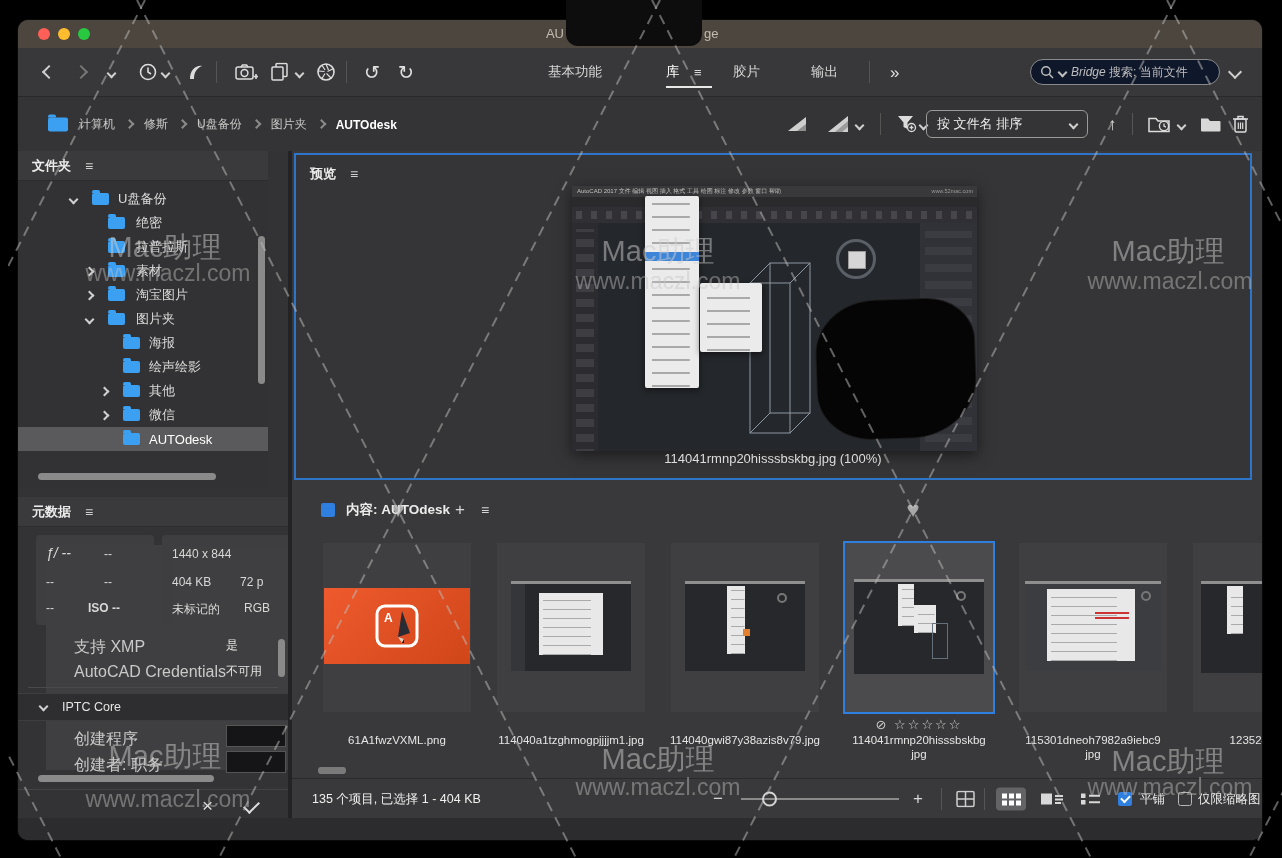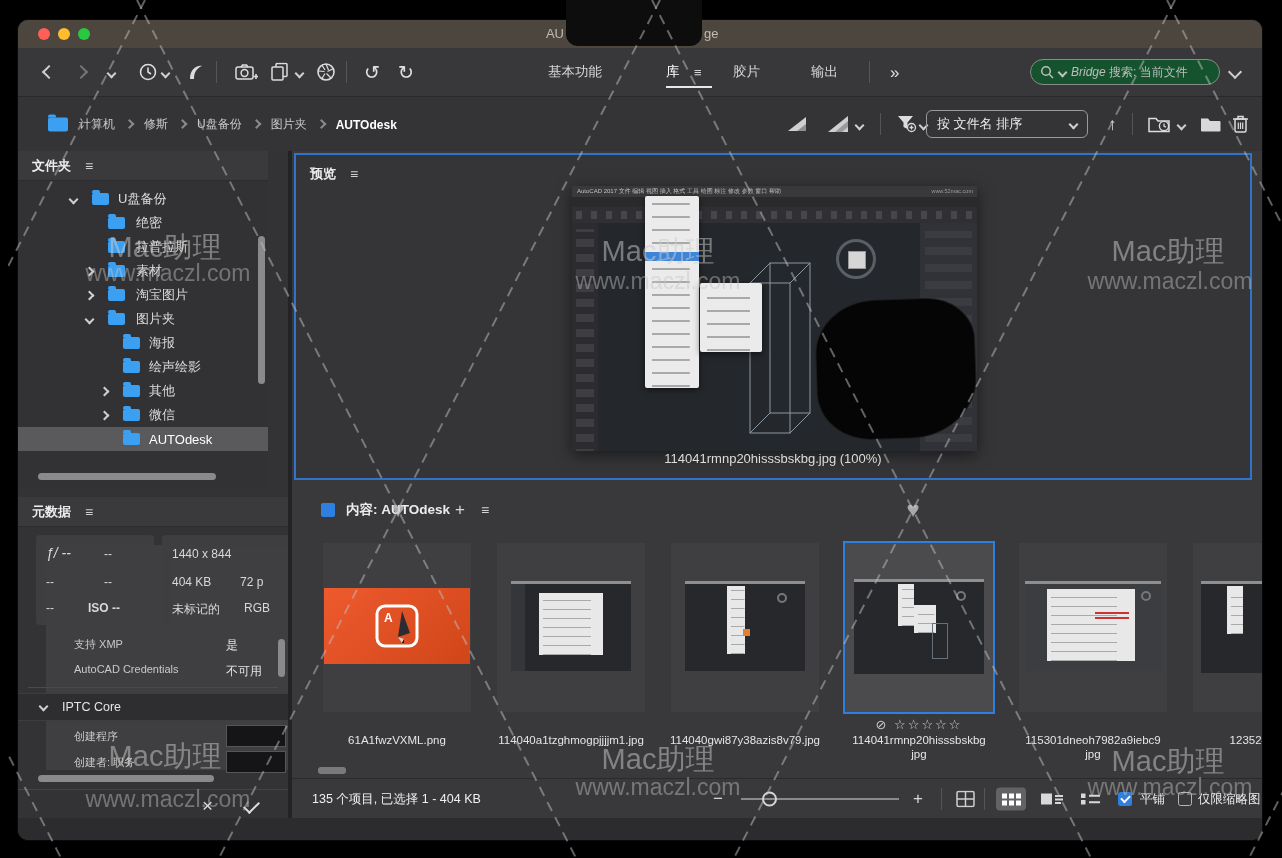--- a/index.html
+++ b/index.html
@@ -16,21 +16,21 @@
   #toolbar>*{position:absolute;top:50%;transform:translateY(-50%);}
   .vsep{width:1px;height:22px;background:#555;}
   .chev{display:inline-block;width:8px;height:8px;border-right:2px solid #cfcfcf;border-bottom:2px solid #cfcfcf;}
   .chev.left{transform:rotate(135deg);}  .chev.right{transform:rotate(-45deg);}
   .chev.down{transform:rotate(45deg);}   .chev.small{width:5px;height:5px;}
   .chev.dim{border-color:#777;}
   .glyph{font-size:19px;color:#e0e0e0;line-height:1;}
   .tab{font-size:13.5px;color:#d8d8d8;cursor:default;}
   .tab.active{color:#fff;}
   #tab-underline{position:absolute;left:648px;top:38px;width:46px;height:2px;background:#e8e8e8;transform:none;}
-  #searchbox{left:1012px;width:190px;height:26px;border:1px solid #8a8a8a;border-radius:14px;background:#14532d;
+  #searchbox{left:1012px;width:190px;height:26px;border:1px solid #8a8a8a;border-radius:14px;background:#0f172a;
     display:flex;align-items:center;gap:5px;padding:0 9px;box-sizing:border-box;}
   #searchbox .ph{font-size:12px;color:#bdbdbd;white-space:nowrap;}
   #searchbox .brand{font-style:italic;}
   
   #pathbar{position:absolute;left:0;top:77px;width:100%;height:54px;background:#343436;border-bottom:1px solid #272729;}
   #pathbar>*{position:absolute;top:50%;transform:translateY(-50%);}
   #crumbs{left:30px;display:flex;align-items:center;gap:11px;}
   #crumbs .crumb{font-size:12px;color:#c9c9c9;}
   #crumbs .crumb.last{color:#fff;font-weight:bold;}
   .fold{display:inline-block;width:17px;height:12px;background:#3ba0f2;border-radius:2px;position:relative;flex:none;}
@@ -56,21 +56,21 @@
   .trow .fold{position:absolute;}
   .trow .tlabel{position:absolute;white-space:nowrap;}
   .l1c{left:52px;} .l1f{left:74px;} .l1t{left:100px;}
   .l2c{left:68px;} .l2f{left:90px;} .l2t{left:118px;}
   .l3c{left:83px;} .l3f{left:105px;} .l3t{left:131px;}
   .sbar{position:absolute;background:#8a8a8a;border-radius:4px;}
   
   #metadata{position:absolute;left:0;top:346px;width:270px;height:321px;background:#333335;overflow:hidden;}
   .mbox{position:absolute;top:38px;height:90px;background:#3e3e40;border-radius:4px;}
   .mbox .cell{position:absolute;font-size:12px;color:#d8d8d8;white-space:nowrap;}
-  .mrow{position:absolute;font-size:11px;color:#c9c9c9;white-space:nowrap;}
+  .mrow{position:absolute;font-size:16px;color:#c9c9c9;white-space:nowrap;}
   .mval{position:absolute;font-size:12px;color:#e4e4e4;white-space:nowrap;}
   .mfield{position:absolute;width:58px;height:20px;background:#151517;border:1px solid #555;}
   #iptc-row{position:absolute;left:0;top:196px;width:100%;height:26px;background:#2e2e30;
     border-top:1px solid #3d3d3f;border-bottom:1px solid #3d3d3f;}
   .check{display:inline-block;width:13px;height:7px;border-left:2.5px solid #ddd;border-bottom:2.5px solid #ddd;transform:rotate(-45deg);}
   
   #preview{position:absolute;left:2px;top:2px;width:958px;height:327px;background:#353537;border:2px solid #2e75c9;box-sizing:border-box;}
   #preview .panel-h{background:transparent;border-bottom:none;top:4px;}
   #caption{position:absolute;left:0;top:296px;width:100%;text-align:center;font-size:13px;color:#dcdcdc;}
   

